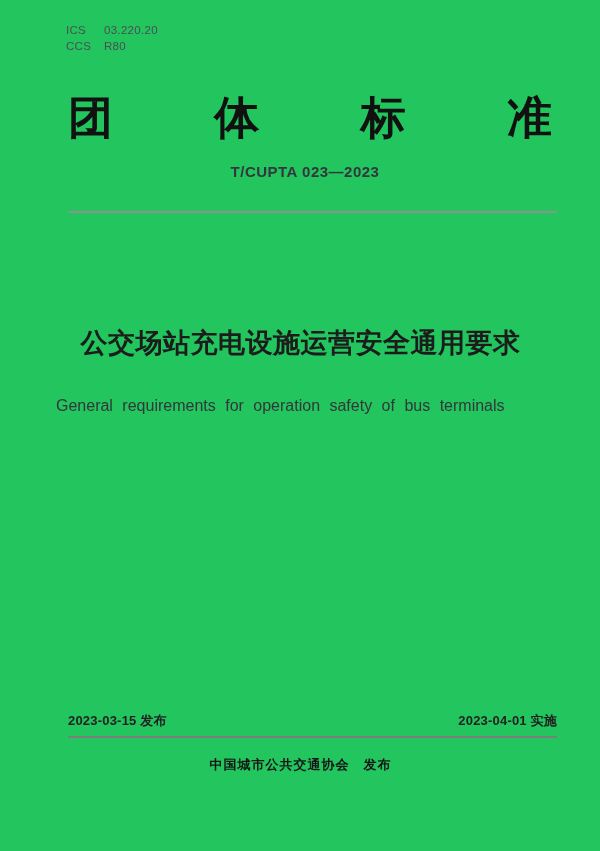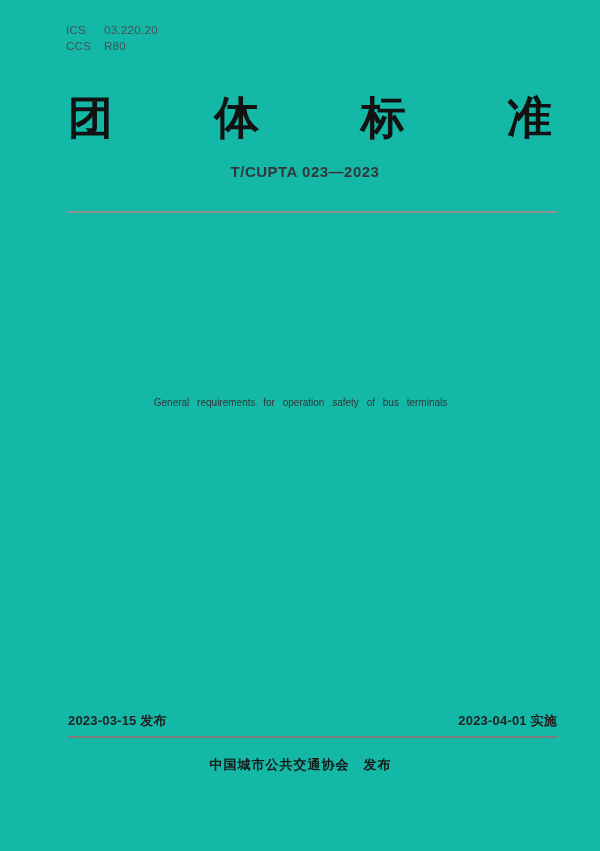--- a/index.html
+++ b/index.html
@@ -8,21 +8,21 @@
     background: #ffffff;
     font-family: "Liberation Sans", sans-serif;
     color: #222;
     position: relative;
     overflow: hidden;
   }
   .page {
     position: relative;
     width: 600px;
     height: 851px;
-    background: #14b8a6;
+    background: #22c55e;
   }
 
   
   .ics-block {
     position: absolute;
     top: 22px;
     left: 66px;
     font-size: 11.5px;
     color: #4a4f55;
     letter-spacing: 0.3px;
@@ -74,22 +74,22 @@
     color: #1c1c1c;
     letter-spacing: 0.5px;
   }
 
   
   .title-en {
     position: absolute;
     top: 397px;
     left: 56px;
     width: 489px;
-    text-align: center;
-    font-size: 10px;
+    text-align: left;
+    font-size: 16px;
     color: #33363a;
     word-spacing: 5px;
   }
 
   
   .dates-row {
     position: absolute;
     top: 712px;
     left: 68px;
     width: 489px;
@@ -134,20 +134,21 @@
     <span>团</span>
     <span>体</span>
     <span>标</span>
     <span>准</span>
   </div>
 
   <div class="std-number">T/CUPTA 023—2023</div>
 
   <div class="rule rule-top"></div>
 
+  <div class="title-zh">公交场站充电设施运营安全通用要求</div>
 
   <div class="title-en">General requirements for operation safety of bus terminals</div>
 
   <div class="dates-row">
     <span>2023-03-15 发布</span>
     <span>2023-04-01 实施</span>
   </div>
 
   <div class="rule rule-bottom"></div>
 

